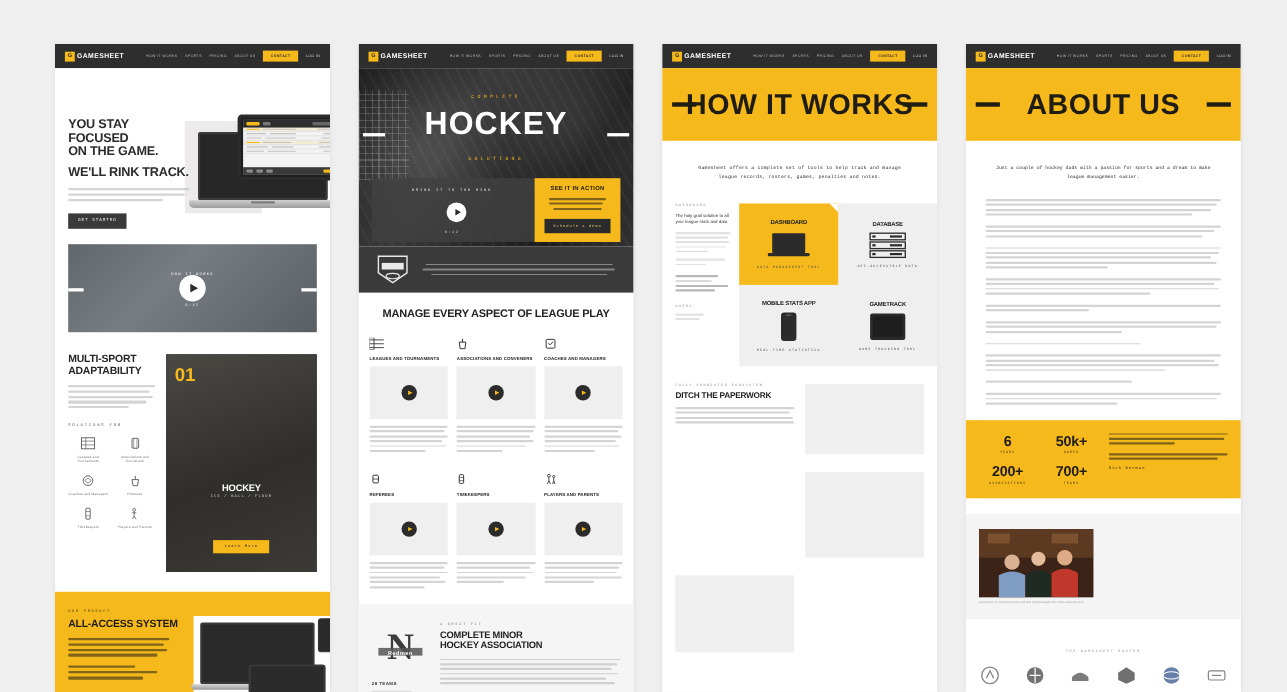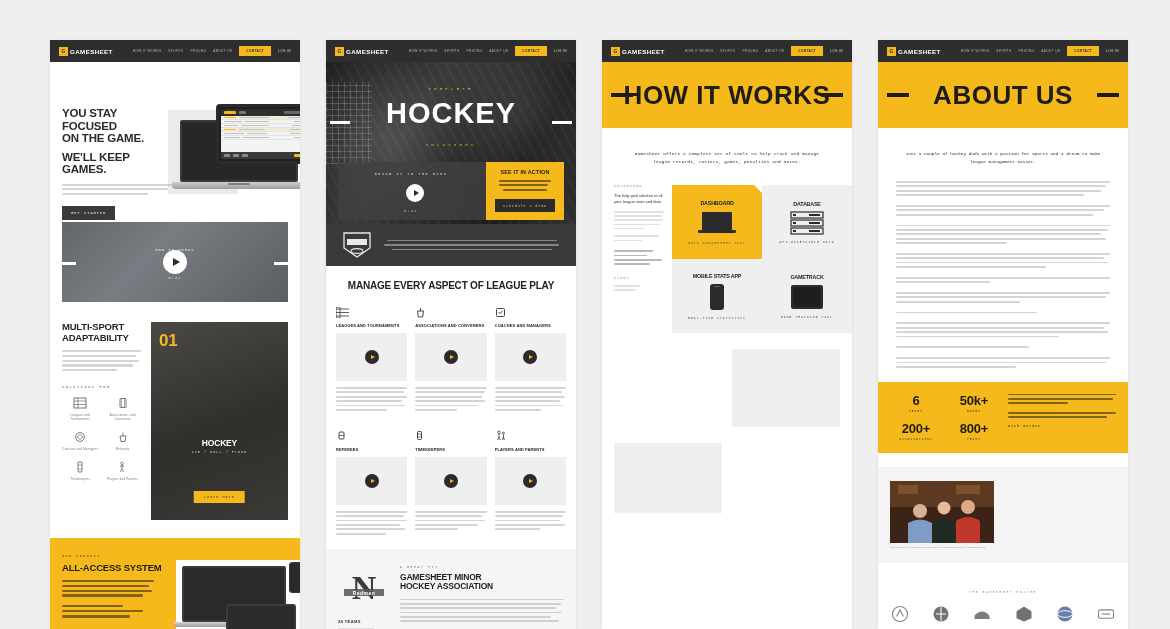--- a/index.html
+++ b/index.html
@@ -280,21 +280,21 @@
           <span class="nav-cta">Contact</span>
           <span class="nav-login">Log In</span>
         </div>
       </div>
 
       <div class="p1-hero">
         <div class="p1-graybox"></div>
         <div class="p1-hero-txt">
           <div class="cond h1-line">YOU STAY FOCUSED</div>
           <div class="cond h1-line">ON THE GAME.</div>
-          <div class="cond h1-line h1-line2">WE'LL KEEP GAMES.</div>
+          <div class="cond h1-line h1-line2">WE'LL RINK TRACK.</div>
           <div class="blurstack" style="margin-top:8px">
             <div class="blurline" style="width:100%"></div>
             <div class="blurline" style="width:96%"></div>
             <div class="blurline" style="width:78%"></div>
           </div>
           <div class="p1-cta">Get Started</div>
         </div>
         <div class="p1-laptop">
           <div class="lap-body"></div>
           <div class="lap-base"></div>
@@ -664,21 +664,21 @@
       <div class="p2-nmha">
         <div class="nmha-logo">
           <svg width="52" height="50" viewBox="0 0 52 50">
             <text x="26" y="34" font-family="Liberation Serif, serif" font-size="34" font-weight="bold" fill="#3c3c3c" text-anchor="middle">N</text>
             <rect x="6" y="24" width="40" height="7" fill="#555" opacity=".85"></rect>
             <text x="26" y="30" font-family="Liberation Sans, sans-serif" font-size="5" font-weight="bold" fill="#fff" text-anchor="middle" letter-spacing=".5">Redmen</text>
           </svg>
         </div>
         <div class="nmha-right">
           <div class="nmha-kicker mono-label">A GREAT FIT</div>
-          <div class="cond nmha-h">GAMESHEET MINOR</div>
+          <div class="cond nmha-h">COMPLETE MINOR</div>
           <div class="cond nmha-h" style="margin-top:0">HOCKEY ASSOCIATION</div>
           <div class="blurstack" style="margin-top:7px">
             <div class="blurline" style="width:100%;height:1.8px"></div>
               <div class="blurline" style="width:98%;height:1.8px"></div>
             <div class="blurline" style="width:95%;height:1.8px"></div>
               <div class="blurline" style="width:99%;height:1.8px"></div>
             <div class="blurline" style="width:92%;height:1.8px"></div>
               <div class="blurline" style="width:97%;height:1.8px"></div>
           </div>
         </div>
@@ -777,20 +777,33 @@
             <div class="cond p3-tile-t">GAMETRACK</div>
             <svg width="34" height="26" viewBox="0 0 34 26">
                 <rect x="1" y="1" width="32" height="24" rx="2" fill="#2b2b2b"></rect>
                 <rect x="3.5" y="3.5" width="27" height="19" fill="#1e1e1e"></rect>
               </svg>
             <div class="p3-tile-c">GAME TRACKING TOOL</div>
           </div>
         </div>
       </div>
 
+      <div class="p3-row">
+        <div class="p3-row-txt">
+          <div class="p3-row-k mono-label">FULLY-CONNECTED ECOSYSTEM</div>
+          <div class="cond p3-row-h">DITCH THE PAPERWORK</div>
+          <div class="p3-row-b blurstack">
+            <div class="blurline" style="width:100%;height:1.8px"></div>
+              <div class="blurline" style="width:96%;height:1.8px"></div>
+            <div class="blurline" style="width:99%;height:1.8px"></div>
+              <div class="blurline" style="width:100%;height:1.8px"></div>
+          </div>
+        </div>
+        <div class="p3-row-img"></div>
+      </div>
 
       <div class="p3-row rev">
         <div class="p3-row-img" style="height:78px"></div>
       </div>
 
       <div class="p3-row">
         <div class="p3-row-img" style="height:70px"></div>
       </div>
     </div>
 
@@ -879,21 +892,21 @@
           </div>
           <div class="p4-stat">
             <div class="cond p4-stat-n">50k+</div>
             <div class="p4-stat-l mono-label">GAMES</div>
           </div>
           <div class="p4-stat">
             <div class="cond p4-stat-n">200+</div>
             <div class="p4-stat-l mono-label">ASSOCIATIONS</div>
           </div>
           <div class="p4-stat">
-            <div class="cond p4-stat-n">800+</div>
+            <div class="cond p4-stat-n">700+</div>
             <div class="p4-stat-l mono-label">TEAMS</div>
           </div>
         </div>
         <div class="p4-quote">
           <div class="blurstack">
             <div class="blurline yl" style="width:100%;height:1.7px"></div>
               <div class="blurline yl" style="width:97%;height:1.7px"></div>
             <div class="blurline yl" style="width:56%;height:1.7px"></div>
           </div>
           <div class="blurstack" style="margin-top:8px">

